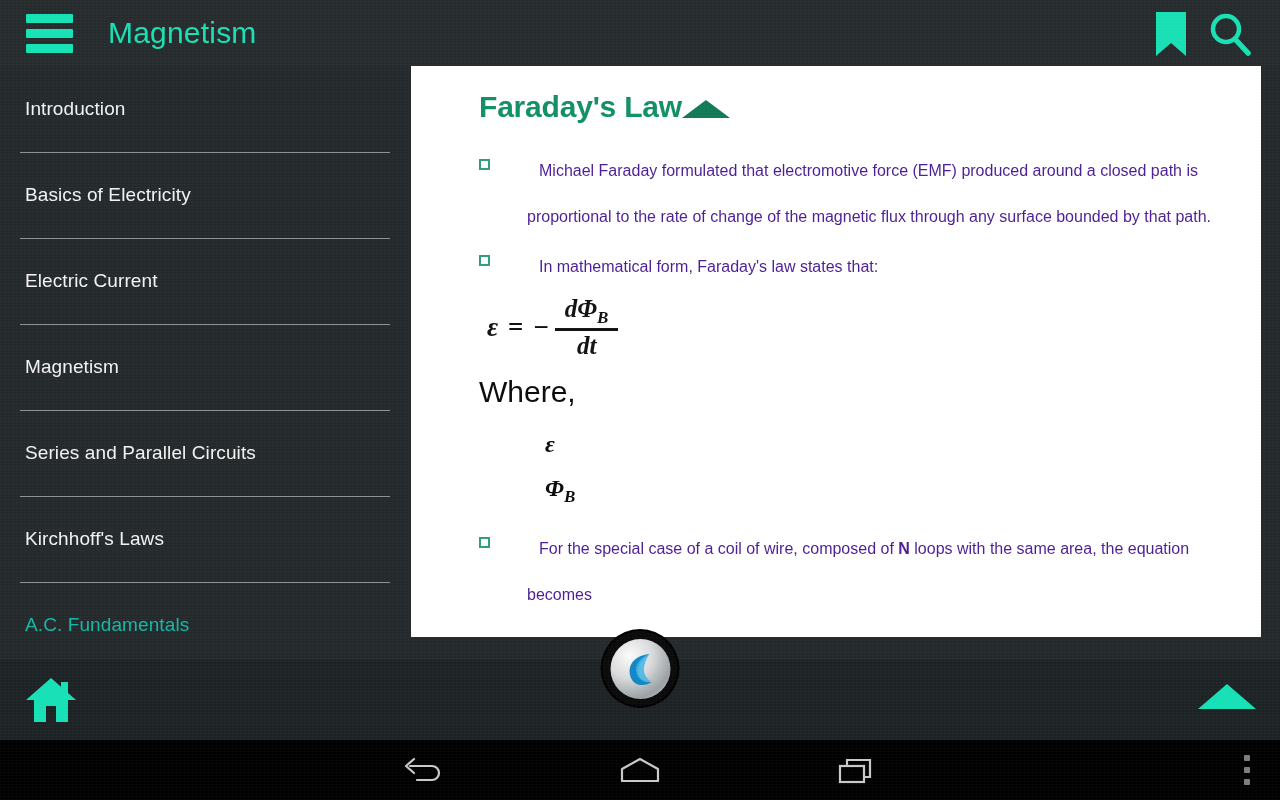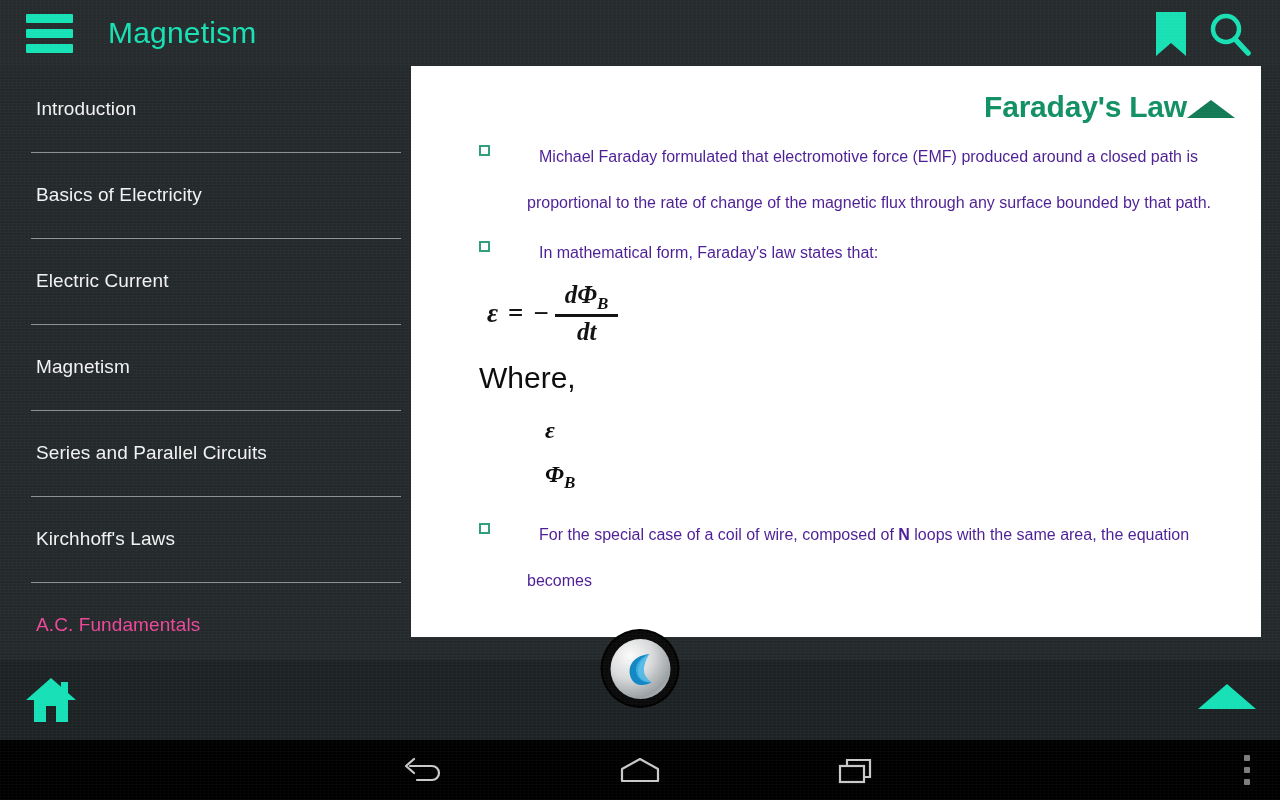--- a/index.html
+++ b/index.html
@@ -55,21 +55,21 @@
     position:absolute; right:88px; top:10px;
     width:42px; height:48px; cursor:pointer;
   }
   #search-btn {
     position:absolute; right:26px; top:10px;
     width:48px; height:48px; cursor:pointer;
   }
 
   
   #sidebar {
-    position:absolute; left:11px; top:66px;
+    position:absolute; left:0; top:66px;
     width:462px; height:574px;
     background:#24292c;
     overflow:hidden;
     z-index:5;
   }
   .nav-item {
     position:relative;
     height:86px;
     display:flex; align-items:center;
     padding-left:25px;
@@ -77,35 +77,35 @@
   }
   .nav-item .nav-label {
     font-size:19px; color:#f2f2f2; font-weight:400;
     letter-spacing:.1px;
   }
   .nav-item + .nav-item::before {
     content:""; position:absolute;
     left:20px; top:0; width:370px; height:1px;
     background:#8c9194;
   }
-  .nav-item.faded .nav-label { color:#ec4899; }
+  .nav-item.faded .nav-label { color:#14b8a6; }
 
   
   #card {
     position:absolute; left:411px; top:64px;
     width:850px; height:573px;
     background:#ffffff;
     overflow:hidden;
     z-index:6;
   }
   #card-inner { position:relative; padding:26px 26px 0 68px; }
 
   #topic-header {
     display:flex; align-items:center; 
-    margin-bottom:10px; cursor:pointer;justify-content:flex-end;
+    margin-bottom:24px; cursor:pointer;
   }
   #topic-title {
     font-size:30px; font-weight:bold;
     color:#119063; letter-spacing:-.2px;
   }
   #collapse-arrow {
     width:0; height:0;
     border-left:24px solid transparent;
     border-right:24px solid transparent;
     border-bottom:18px solid #137a55;

